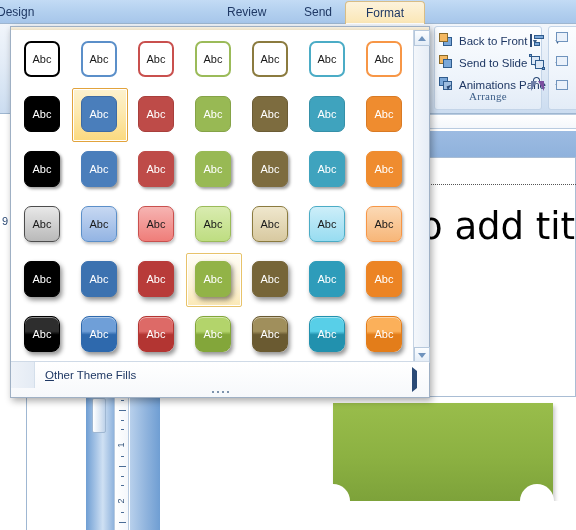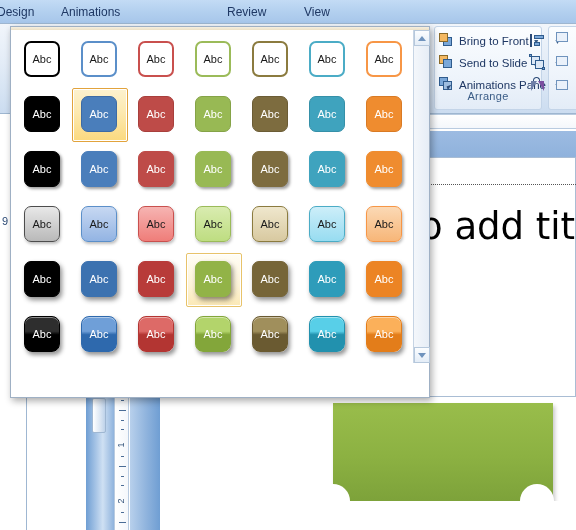--- a/index.html
+++ b/index.html
@@ -219,21 +219,21 @@
     <div class="ribbon-groupbox" style="left:18px;width:410px;"></div>
     <div class="ribbon-groupbox" style="left:434px;width:108px;"></div>
     <div class="ribbon-groupbox" style="left:548px;width:60px;"></div>
 
     <div>
       <div class="arr-btn" style="left:437px;top:30px;">
         <span class="arr-ico">
           <span class="sq-b" style="left:4px;top:4px;"></span>
           <span class="sq-a" style="left:0px;top:0px;"></span>
         </span>
-        <span>Bring to Front</span>
+        <span>Back to Front</span>
         <span class="arr-caret">▼</span>
       </div>
       <div class="arr-btn" style="left:437px;top:52px;">
         <span class="arr-ico">
           <span class="sq-a" style="left:0px;top:0px;"></span>
           <span class="sq-b" style="left:4px;top:4px;"></span>
         </span>
         <span>Send to Slide</span>
         <span class="arr-caret">▼</span>
       </div>
@@ -265,34 +265,34 @@
       </div>
       <div class="icobtn" style="left:530px;top:74px;">
         <span class="arr-ico">
           <span style="position:absolute;left:1px;top:4px;width:0;height:0;border-left:6px solid #6f7fa8;border-bottom:10px solid transparent;"></span>
           <span style="position:absolute;left:8px;top:4px;width:0;height:0;border-right:6px solid #7b4fa0;border-bottom:10px solid transparent;"></span>
           <span style="position:absolute;left:3px;top:0;width:7px;height:4px;border:1px solid #2b4a76;border-bottom:none;border-radius:4px 4px 0 0;"></span>
         </span>
         <span class="arr-caret">▼</span>
       </div>
 
-      <div class="group-label" style="left:434px;width:108px;bottom:auto;top:90px;">Arrange</div>
+      <div class="group-label" style="left:434px;width:108px;bottom:auto;top:90px;font-family:Liberation Serif, serif;">Arrange</div>
     </div>
 
     <div>
       <div style="position:absolute;left:556px;top:32px;width:12px;height:10px;border:1px solid #6f93bd;background:#eaf1fa;"></div>
       <div style="position:absolute;left:556px;top:56px;width:12px;height:10px;border:1px solid #6f93bd;background:#eaf1fa;"></div>
       <div style="position:absolute;left:556px;top:80px;width:12px;height:10px;border:1px solid #6f93bd;background:#eaf1fa;"></div>
     </div>
 
     <div class="tabstrip">
       <div class="tab" style="left:-12px;">Design</div>
-      <div class="tab" style="left:52px;">Animations</div>
       <div class="tab" style="left:218px;">Review</div>
-      <div class="tab" style="left:295px;">View</div>
+      <div class="tab" style="left:295px;">Send</div>
+      <div class="tab active" style="left:345px;width:80px;">Format</div>
     </div>
 
     <div class="leftpane-strip" style="left:0;top:114px;width:28px;height:416px;background:#ffffff;"></div>
     <div style="position:absolute;left:26px;top:114px;width:1px;height:416px;background:#9fb7d2;"></div>
     <div style="position:absolute;left:2px;top:215px;font-size:11px;color:#2b4a76;">9</div>
 
     <div class="leftpane-strip" style="left:86px;top:396px;width:28px;height:134px;background:linear-gradient(to right,#6f9ed3 0%,#a6c4e6 35%,#cfe0f3 60%,#8fb3dd 100%);"></div>
     <div style="position:absolute;left:92px;top:398px;width:14px;height:35px;background:linear-gradient(to right,#ffffff,#dbe6f3 60%,#bed2ea);border:1px solid #9fb7d2;border-radius:2px;"></div>
 
     <div class="vruler" style="left:114px;top:396px;height:134px;">
@@ -482,15 +482,28 @@
 
     <div class="gal-scrollbar">
       <div class="gal-arrow" style="top:0;">
         <span class="tri tri-up"></span>
       </div>
       <div class="gal-arrow" style="top:317px;">
         <span class="tri tri-dn"></span>
       </div>
     </div>
 
+    <div class="gal-footer">
+      <div class="footer-gutter"></div>
+      <div class="footer-item">
+        <span class="footer-label"><u id="otf-acc">O</u><span id="otf-rest">ther Theme Fills</span></span>
+        <span class="footer-arrow"><span class="tri tri-rt"></span></span>
+      </div>
+      <div class="grip">
+        <i></i>
+          <i></i>
+          <i></i>
+          <i></i>
+      </div>
+    </div>
   </div>
 
 </div>
 
 </body></html>

